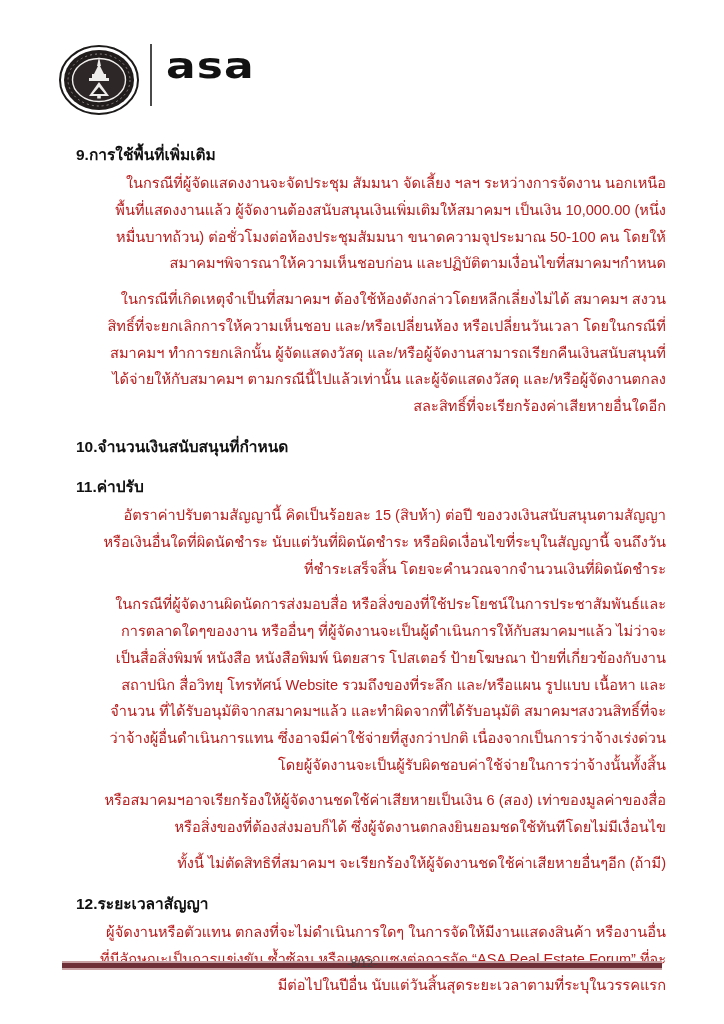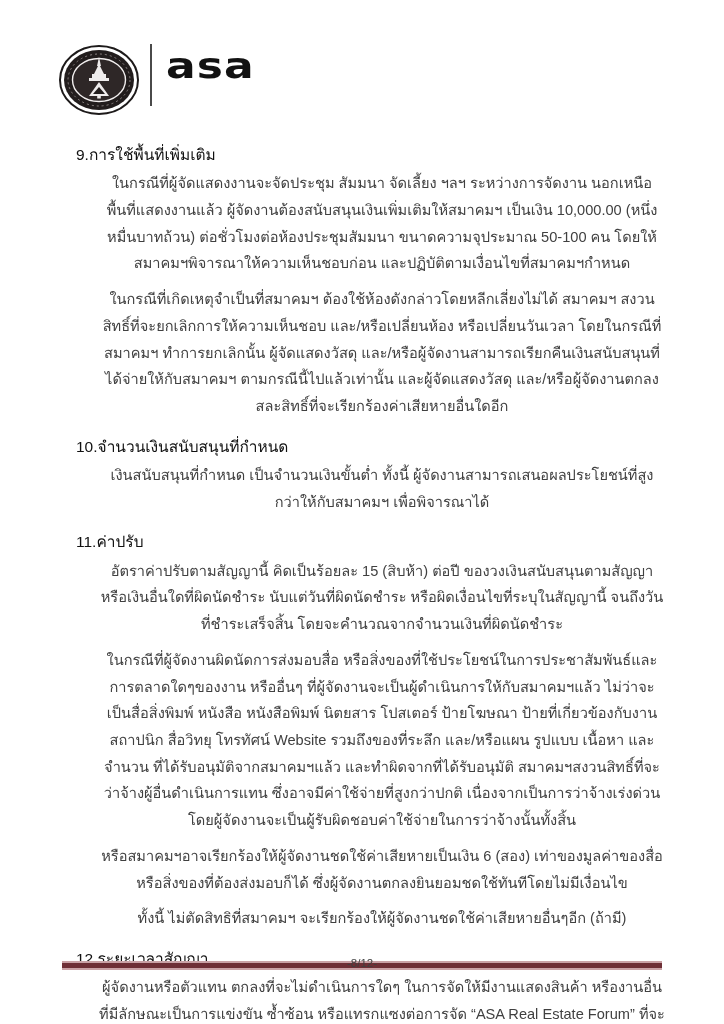--- a/index.html
+++ b/index.html
@@ -30,28 +30,28 @@
     transform: scaleY(0.82);
   }
 
   
   .content {
     position: absolute; top: 130px; left: 76px;
     width: 590px;
   }
   .section { margin-bottom: 14px; }
   .section-heading {
-    font-weight: normal; font-size: 15.5px;
+    font-weight: bold; font-size: 15.5px;
     color: #111; line-height: 1.7;
     margin-top: 12px; margin-bottom: 2px;
   }
   .para {
     margin-left: 22px; margin-bottom: 9px;
     font-size: 14.6px; line-height: 1.83;
-    color: #404040; text-align: center;
+    color: #b91c1c; text-align: right;
   }
 
   
   .footer-rule {
     position: absolute; top: 961px; left: 62px;
     width: 600px; height: 9px;
     background: #6e2f36;
     border-top: 2px solid #c9a2a6;
     border-bottom: 2px solid #c9a2a6;
   }
@@ -89,21 +89,20 @@
   <div class="content">
 
     <div class="section">
       <div class="section-heading">9.การใช้พื้นที่เพิ่มเติม</div>
       <div class="para">ในกรณีที่ผู้จัดแสดงงานจะจัดประชุม สัมมนา จัดเลี้ยง ฯลฯ ระหว่างการจัดงาน นอกเหนือพื้นที่แสดงงานแล้ว ผู้จัดงานต้องสนับสนุนเงินเพิ่มเติมให้สมาคมฯ เป็นเงิน 10,000.00 (หนึ่งหมื่นบาทถ้วน) ต่อชั่วโมงต่อห้องประชุมสัมมนา ขนาดความจุประมาณ 50-100 คน โดยให้สมาคมฯพิจารณาให้ความเห็นชอบก่อน และปฏิบัติตามเงื่อนไขที่สมาคมฯกำหนด</div>
       <div class="para">ในกรณีที่เกิดเหตุจำเป็นที่สมาคมฯ ต้องใช้ห้องดังกล่าวโดยหลีกเลี่ยงไม่ได้ สมาคมฯ สงวนสิทธิ์ที่จะยกเลิกการให้ความเห็นชอบ และ/หรือเปลี่ยนห้อง หรือเปลี่ยนวันเวลา โดยในกรณีที่สมาคมฯ ทำการยกเลิกนั้น ผู้จัดแสดงวัสดุ และ/หรือผู้จัดงานสามารถเรียกคืนเงินสนับสนุนที่ได้จ่ายให้กับสมาคมฯ ตามกรณีนี้ไปแล้วเท่านั้น และผู้จัดแสดงวัสดุ และ/หรือผู้จัดงานตกลงสละสิทธิ์ที่จะเรียกร้องค่าเสียหายอื่นใดอีก</div>
     </div>
 
     <div class="section">
       <div class="section-heading">10.จำนวนเงินสนับสนุนที่กำหนด</div>
-      <div class="para">เงินสนับสนุนที่กำหนด เป็นจำนวนเงินขั้นต่ำ ทั้งนี้ ผู้จัดงานสามารถเสนอผลประโยชน์ที่สูงกว่าให้กับสมาคมฯ เพื่อพิจารณาได้</div>
     </div>
 
     <div class="section">
       <div class="section-heading">11.ค่าปรับ</div>
       <div class="para">อัตราค่าปรับตามสัญญานี้ คิดเป็นร้อยละ 15 (สิบห้า) ต่อปี ของวงเงินสนับสนุนตามสัญญา หรือเงินอื่นใดที่ผิดนัดชำระ นับแต่วันที่ผิดนัดชำระ หรือผิดเงื่อนไขที่ระบุในสัญญานี้ จนถึงวันที่ชำระเสร็จสิ้น โดยจะคำนวณจากจำนวนเงินที่ผิดนัดชำระ</div>
       <div class="para">ในกรณีที่ผู้จัดงานผิดนัดการส่งมอบสื่อ หรือสิ่งของที่ใช้ประโยชน์ในการประชาสัมพันธ์และการตลาดใดๆของงาน หรืออื่นๆ ที่ผู้จัดงานจะเป็นผู้ดำเนินการให้กับสมาคมฯแล้ว ไม่ว่าจะเป็นสื่อสิ่งพิมพ์ หนังสือ หนังสือพิมพ์ นิตยสาร โปสเตอร์ ป้ายโฆษณา ป้ายที่เกี่ยวข้องกับงานสถาปนิก สื่อวิทยุ โทรทัศน์ Website รวมถึงของที่ระลึก และ/หรือแผน รูปแบบ เนื้อหา และจำนวน ที่ได้รับอนุมัติจากสมาคมฯแล้ว และทำผิดจากที่ได้รับอนุมัติ สมาคมฯสงวนสิทธิ์ที่จะว่าจ้างผู้อื่นดำเนินการแทน ซึ่งอาจมีค่าใช้จ่ายที่สูงกว่าปกติ เนื่องจากเป็นการว่าจ้างเร่งด่วน โดยผู้จัดงานจะเป็นผู้รับผิดชอบค่าใช้จ่ายในการว่าจ้างนั้นทั้งสิ้น</div>
       <div class="para">หรือสมาคมฯอาจเรียกร้องให้ผู้จัดงานชดใช้ค่าเสียหายเป็นเงิน 6 (สอง) เท่าของมูลค่าของสื่อ หรือสิ่งของที่ต้องส่งมอบก็ได้ ซึ่งผู้จัดงานตกลงยินยอมชดใช้ทันทีโดยไม่มีเงื่อนไข</div>
       <div class="para">ทั้งนี้ ไม่ตัดสิทธิที่สมาคมฯ จะเรียกร้องให้ผู้จัดงานชดใช้ค่าเสียหายอื่นๆอีก (ถ้ามี)</div>
     </div>
 

